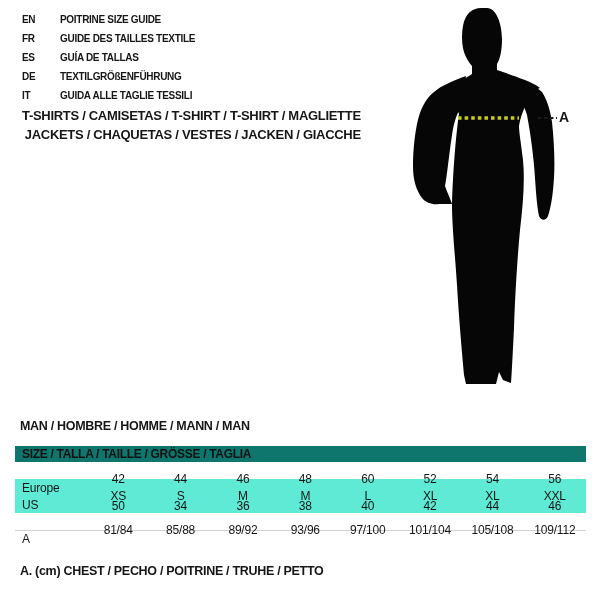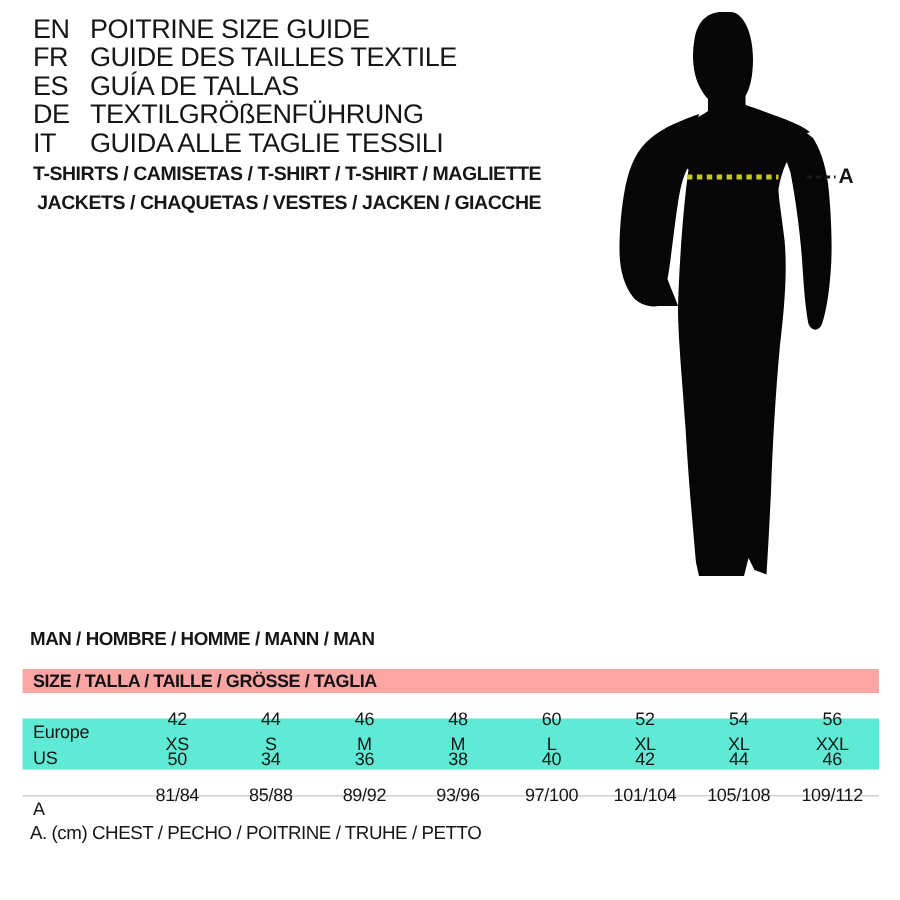--- a/index.html
+++ b/index.html
@@ -2,45 +2,45 @@
 <html><head>
 <meta charset="utf-8">
 <style>
   * { margin: 0; padding: 0; box-sizing: border-box; }
   html, body { width: 600px; height: 600px; background: #ffffff; }
   body { font-family: "Liberation Sans", "DejaVu Sans", sans-serif; color: #161616; }
   .page { position: relative; width: 600px; height: 600px; overflow: hidden; background: #fff; }
 
   
   .lang-list { position: absolute; left: 22px; top: 10px; }
-  .lang-row { display: flex; height: 19px; align-items: center; font-weight: normal; font-size: 18px; letter-spacing: -0.3px; }
+  .lang-row { display: flex; height: 19px; align-items: center; font-weight: bold; font-size: 10px; letter-spacing: -0.3px; }
   .lang-code { width: 38px; }
   .lang-label { white-space: nowrap; }
 
   
   .categories { position: absolute; left: 22px; top: 108px; text-align: right; }
   .category-line { height: 19px; font-weight: bold; font-size: 13px; letter-spacing: -0.3px; white-space: nowrap; }
 
   
   .figure-svg { position: absolute; left: 0; top: 0; width: 600px; height: 600px; }
   .measure-label { position: absolute; left: 559px; top: 109px; font-weight: bold; font-size: 14px; }
 
   
   .section-title { position: absolute; left: 20px; top: 419px; font-weight: bold; font-size: 12.5px; letter-spacing: -0.3px; }
 
   
   .size-table { position: absolute; left: 15px; top: 446px; width: 571px; border-bottom: 1px solid #d2d2d2; }
-  .t-header { height: 16px; background: #fca5a5; display: flex; align-items: center; padding-left: 7px; font-weight: bold; font-size: 12px; letter-spacing: -0.3px; color: #111; }
+  .t-header { height: 16px; background: #0f766e; display: flex; align-items: center; padding-left: 7px; font-weight: bold; font-size: 12px; letter-spacing: -0.3px; color: #111; }
   .t-row { display: grid; grid-template-columns: 72px repeat(8, 1fr); height: 17px; align-items: center; font-size: 12px; letter-spacing: -0.2px; }
   .t-row.band { background: #5eead4; }
   .t-label { padding-left: 7px; text-align: left; margin-top: 19px; }
   .t-cell { text-align: center; }
 
   
-  .footnote { position: absolute; left: 20px; top: 548px; font-weight: normal; font-size: 12.5px; letter-spacing: -0.3px; }
+  .footnote { position: absolute; left: 20px; top: 564px; font-weight: bold; font-size: 12.5px; letter-spacing: -0.3px; }
 </style>
 </head>
 <body>
 
 <div class="page">
 
   <div class="lang-list" id="lang-list">
       <div class="lang-row">
         <span class="lang-code">EN</span>
         <span class="lang-label">POITRINE SIZE GUIDE</span>

